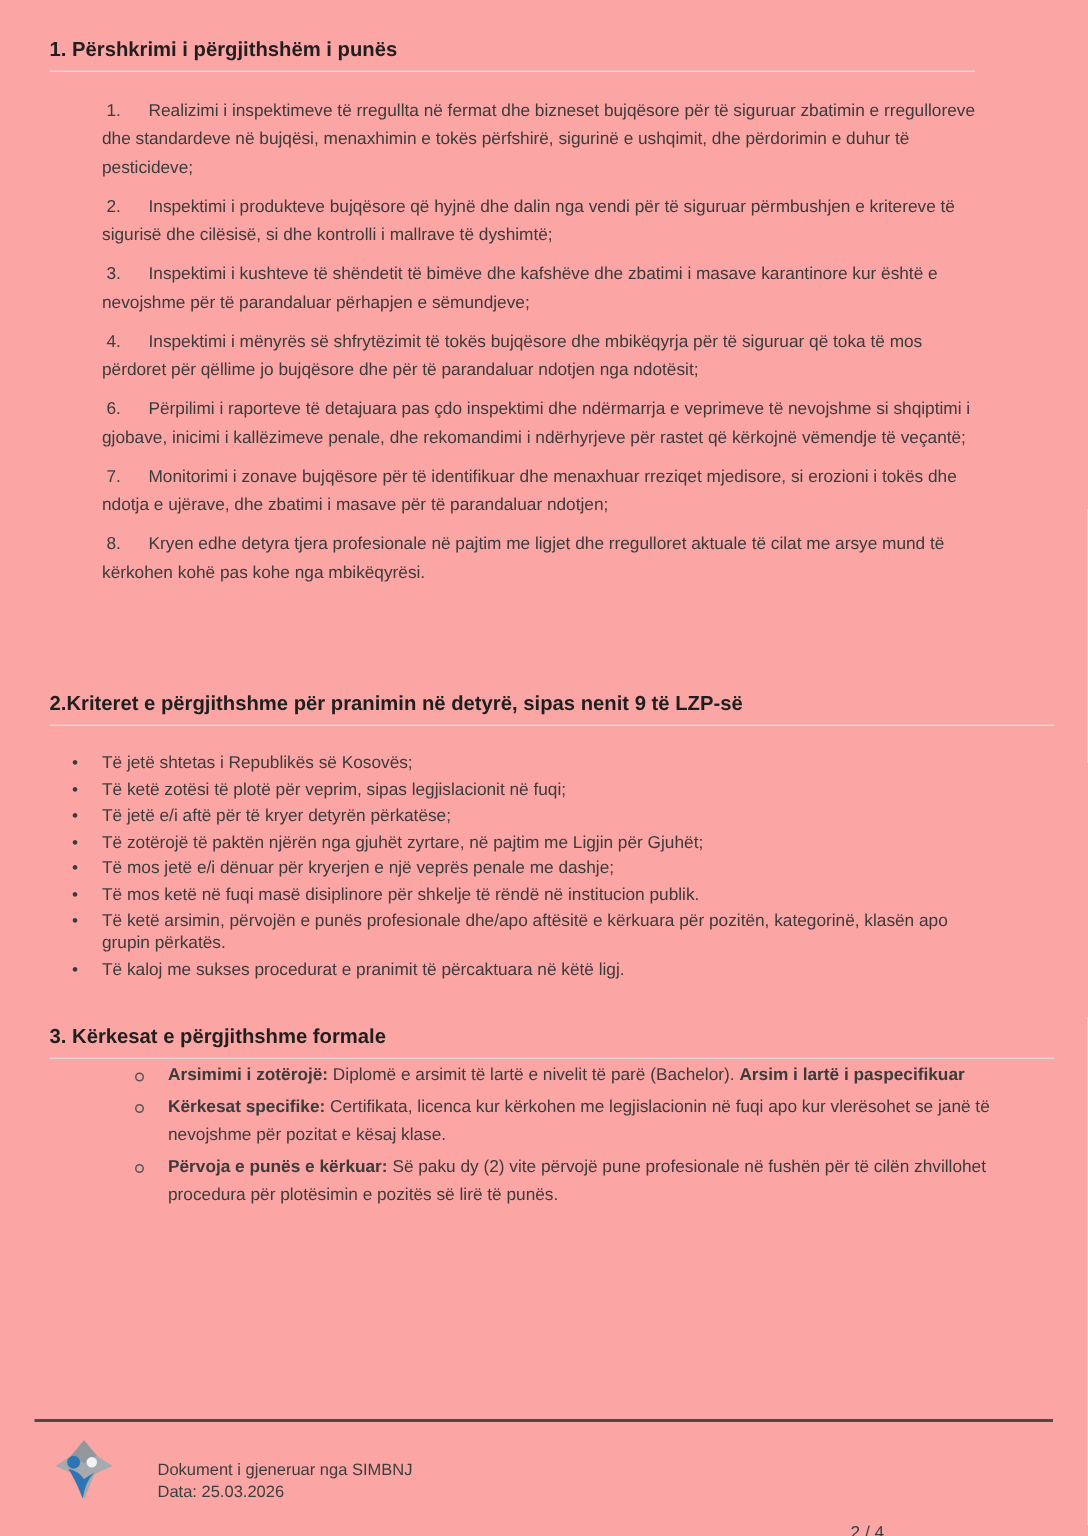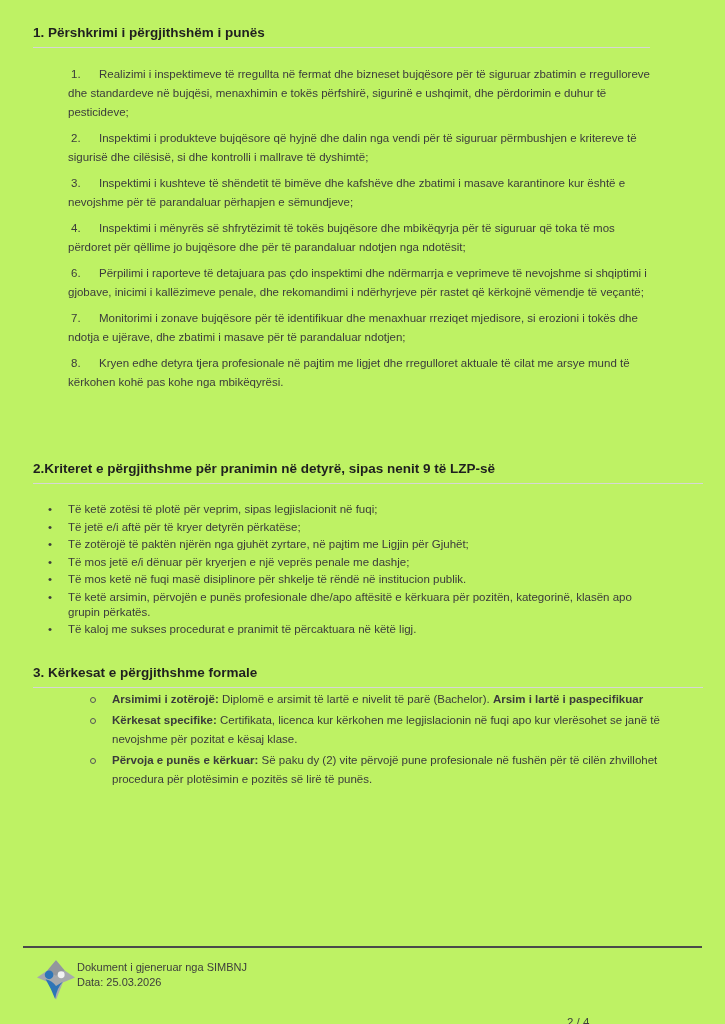--- a/index.html
+++ b/index.html
@@ -1,18 +1,18 @@
 <!DOCTYPE html>
 <html><head>
 <meta charset="utf-8">
 <style>
   html,body { margin:0; padding:0; background:#ffffff; }
   .page {
     position:relative; width:725px; height:1024px; overflow:hidden;
-    background:#bef264; color:#3b3b3b;
+    background:#fca5a5; color:#3b3b3b;
     font-family:"Liberation Sans", sans-serif; font-size:11.5px;
   }
   .content { position:absolute; left:33px; top:24px; width:670px; }
 
   .sec-title {
     font-weight:700; color:#1f1f1f; font-size:13.5px; line-height:17px; margin:0;
   }
   .rule { border-bottom:1px solid #d6d6d6; padding-bottom:6px; }
   .rule-s1 { width:617px; }
   .rule-s2 { width:670px; }
@@ -37,21 +37,21 @@
     line-height:19px; margin-bottom:2px;
   }
   .sub-bullets li::before {
     content:""; position:absolute; left:2px; top:7px;
     width:4px; height:4px; border:1px solid #555; border-radius:50%;
   }
   .lbl { font-weight:700; }
   .bold-sfx { font-weight:700; }
 
   .footer-rule { position:absolute; left:23px; top:946px; width:679px; border-top:2px solid #4a4a4a; }
-  .footer { position:absolute; left:37px; top:960px; display:flex; align-items:flex-start; gap:2px; }
+  .footer { position:absolute; left:37px; top:960px; display:flex; align-items:flex-end; gap:30px; }
   .footer-text { font-size:11px; line-height:15px; color:#3d3d3d; }
   .page-num { position:absolute; left:567px; top:1016px; font-size:11.5px; color:#3d3d3d; }
 </style>
 </head>
 <body>
 
 <div class="page">
   <div class="content">
 
     <section>
@@ -63,20 +63,21 @@
         <p class="num-para"><span class="num">4.</span><span>Inspektimi i mënyrës së shfrytëzimit të tokës bujqësore dhe mbikëqyrja për të siguruar që toka të mos përdoret për qëllime jo bujqësore dhe për të parandaluar ndotjen nga ndotësit;</span></p>
         <p class="num-para"><span class="num">6.</span><span>Përpilimi i raporteve të detajuara pas çdo inspektimi dhe ndërmarrja e veprimeve të nevojshme si shqiptimi i gjobave, inicimi i kallëzimeve penale, dhe rekomandimi i ndërhyrjeve për rastet që kërkojnë vëmendje të veçantë;</span></p>
         <p class="num-para"><span class="num">7.</span><span>Monitorimi i zonave bujqësore për të identifikuar dhe menaxhuar rreziqet mjedisore, si erozioni i tokës dhe ndotja e ujërave, dhe zbatimi i masave për të parandaluar ndotjen;</span></p>
         <p class="num-para"><span class="num">8.</span><span>Kryen edhe detyra tjera profesionale në pajtim me ligjet dhe rregulloret aktuale të cilat me arsye mund të kërkohen kohë pas kohe nga mbikëqyrësi.</span></p>
       </div>
     </section>
 
     <section class="sec2">
       <h2 class="sec-title rule rule-s2">2.Kriteret e përgjithshme për pranimin në detyrë, sipas nenit 9 të LZP-së</h2>
       <ul class="bullets">
+        <li>Të jetë shtetas i Republikës së Kosovës;</li>
         <li>Të ketë zotësi të plotë për veprim, sipas legjislacionit në fuqi;</li>
         <li>Të jetë e/i aftë për të kryer detyrën përkatëse;</li>
         <li>Të zotërojë të paktën njërën nga gjuhët zyrtare, në pajtim me Ligjin për Gjuhët;</li>
         <li>Të mos jetë e/i dënuar për kryerjen e një veprës penale me dashje;</li>
         <li>Të mos ketë në fuqi masë disiplinore për shkelje të rëndë në institucion publik.</li>
         <li>Të ketë arsimin, përvojën e punës profesionale dhe/apo aftësitë e kërkuara për pozitën, kategorinë, klasën apo grupin përkatës.</li>
         <li>Të kaloj me sukses procedurat e pranimit të përcaktuara në këtë ligj.</li>
       </ul>
     </section>
 

